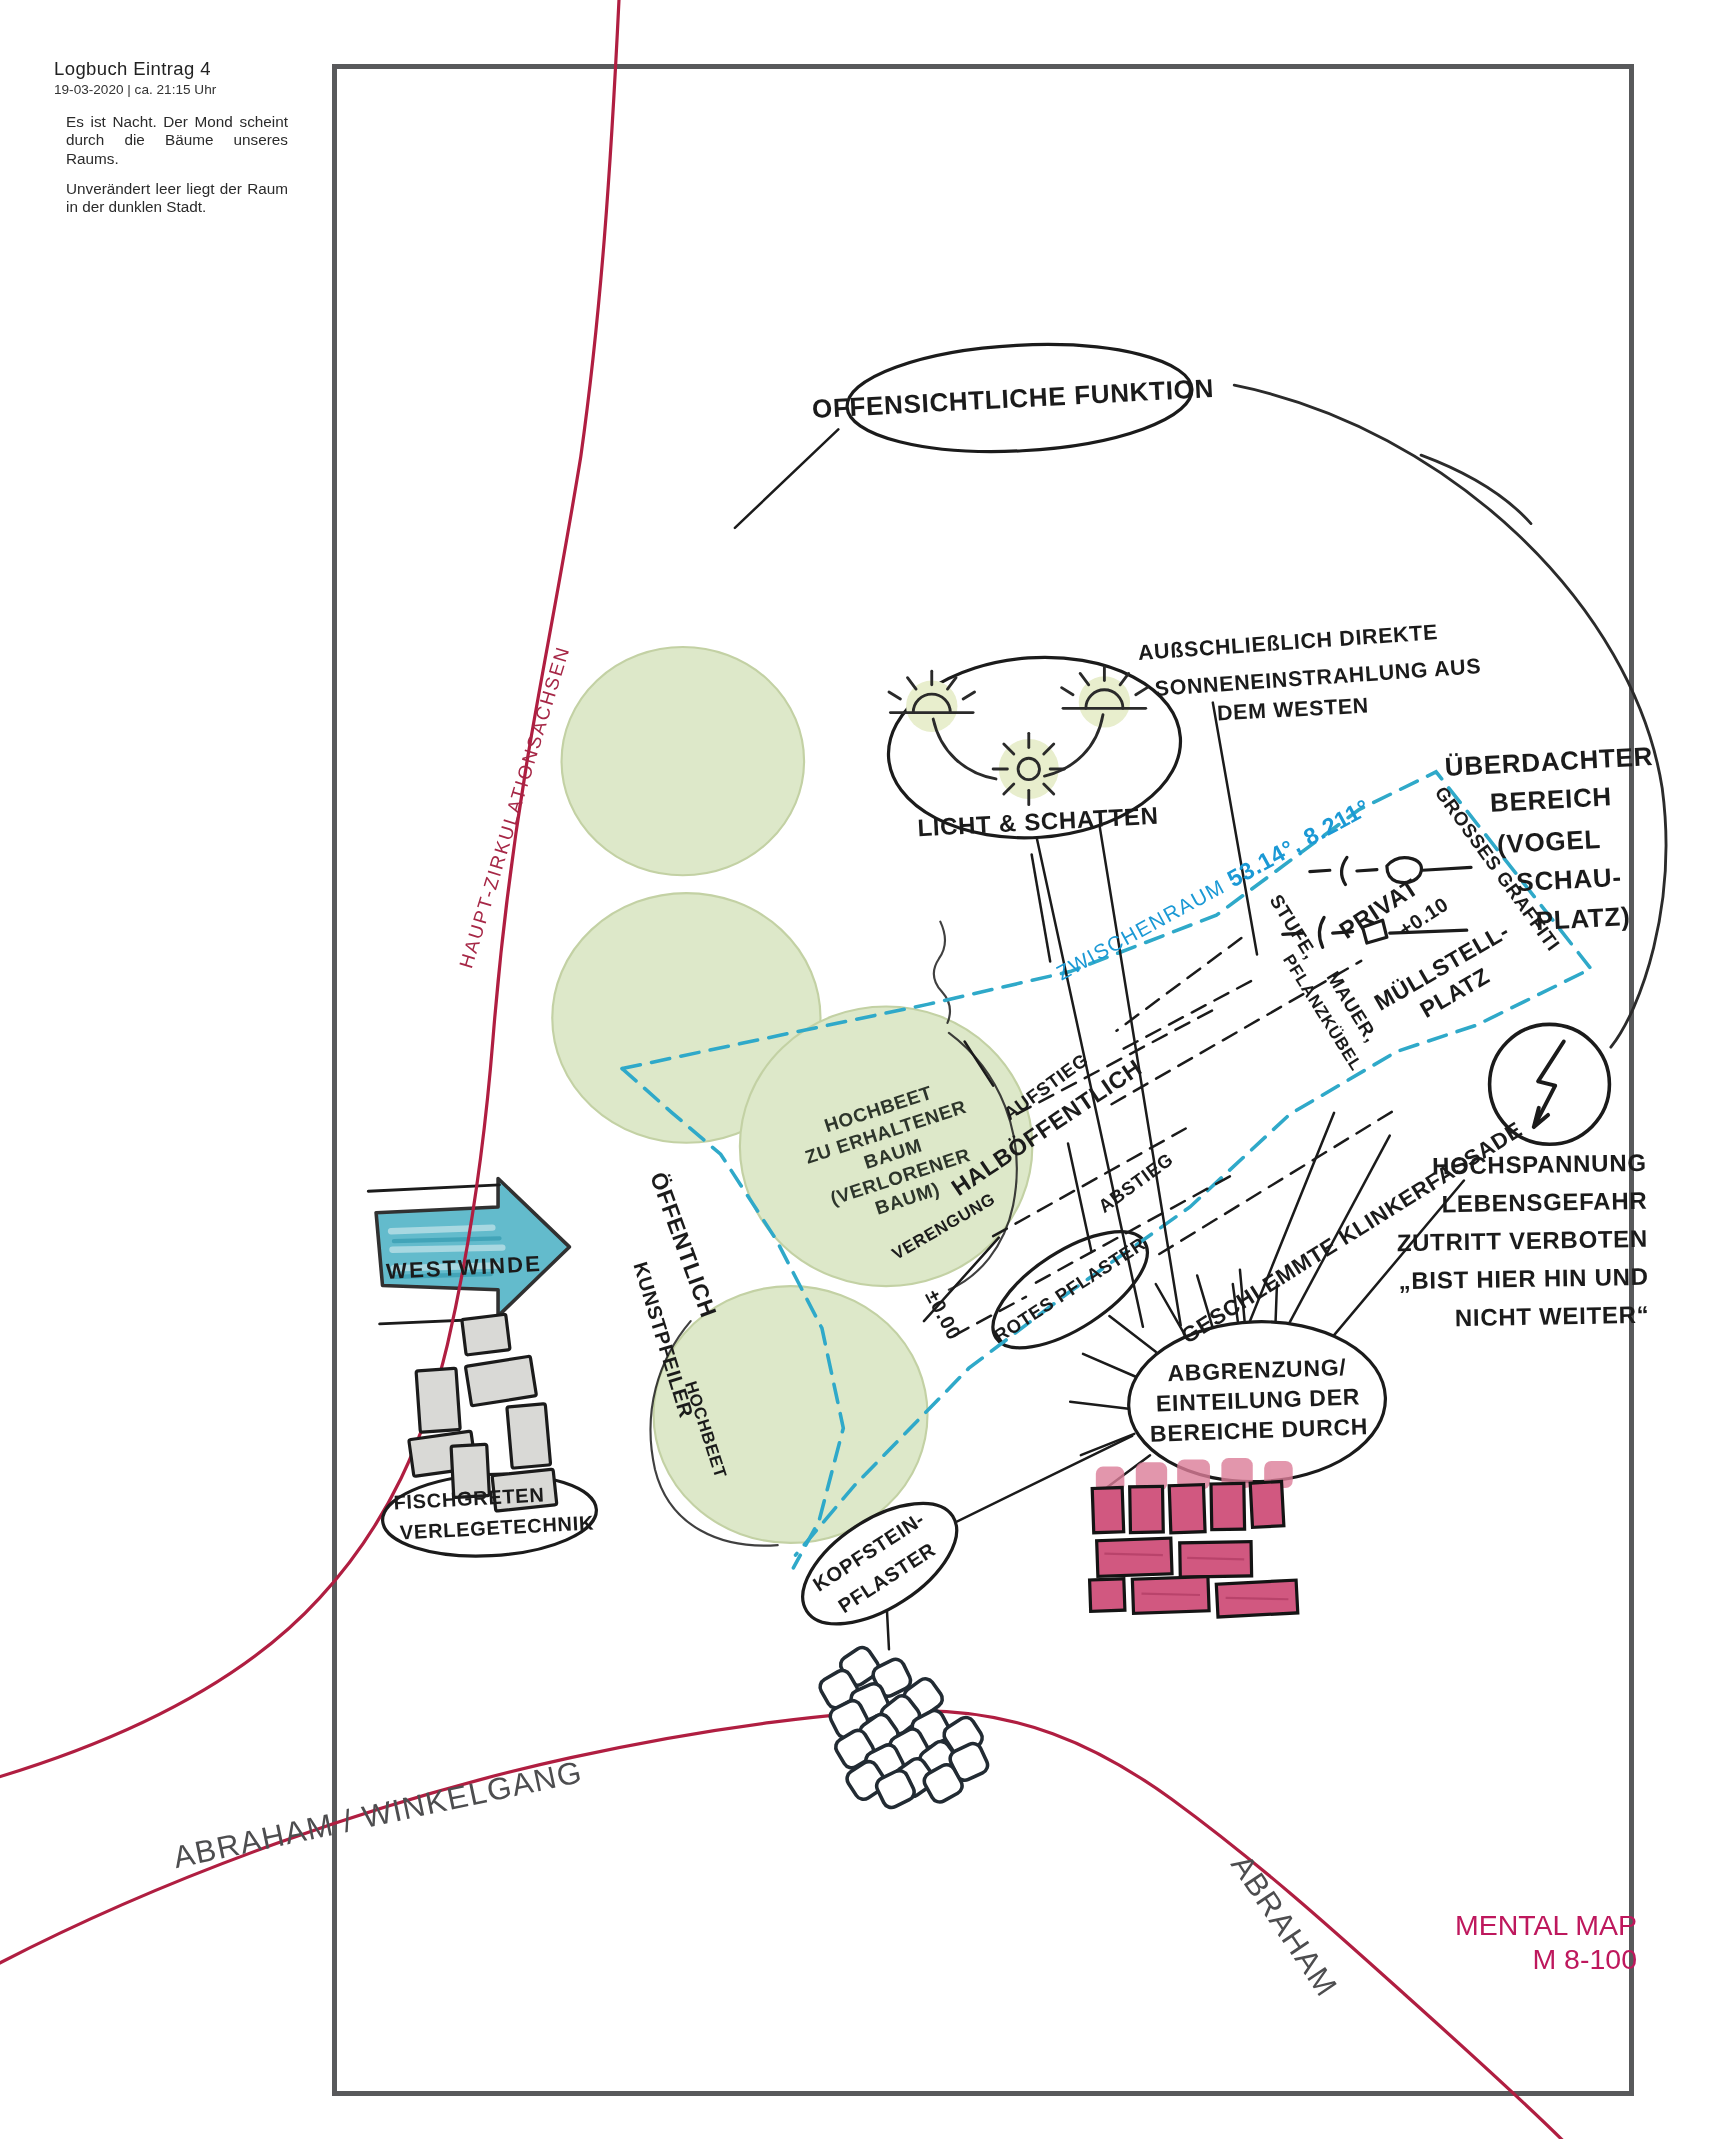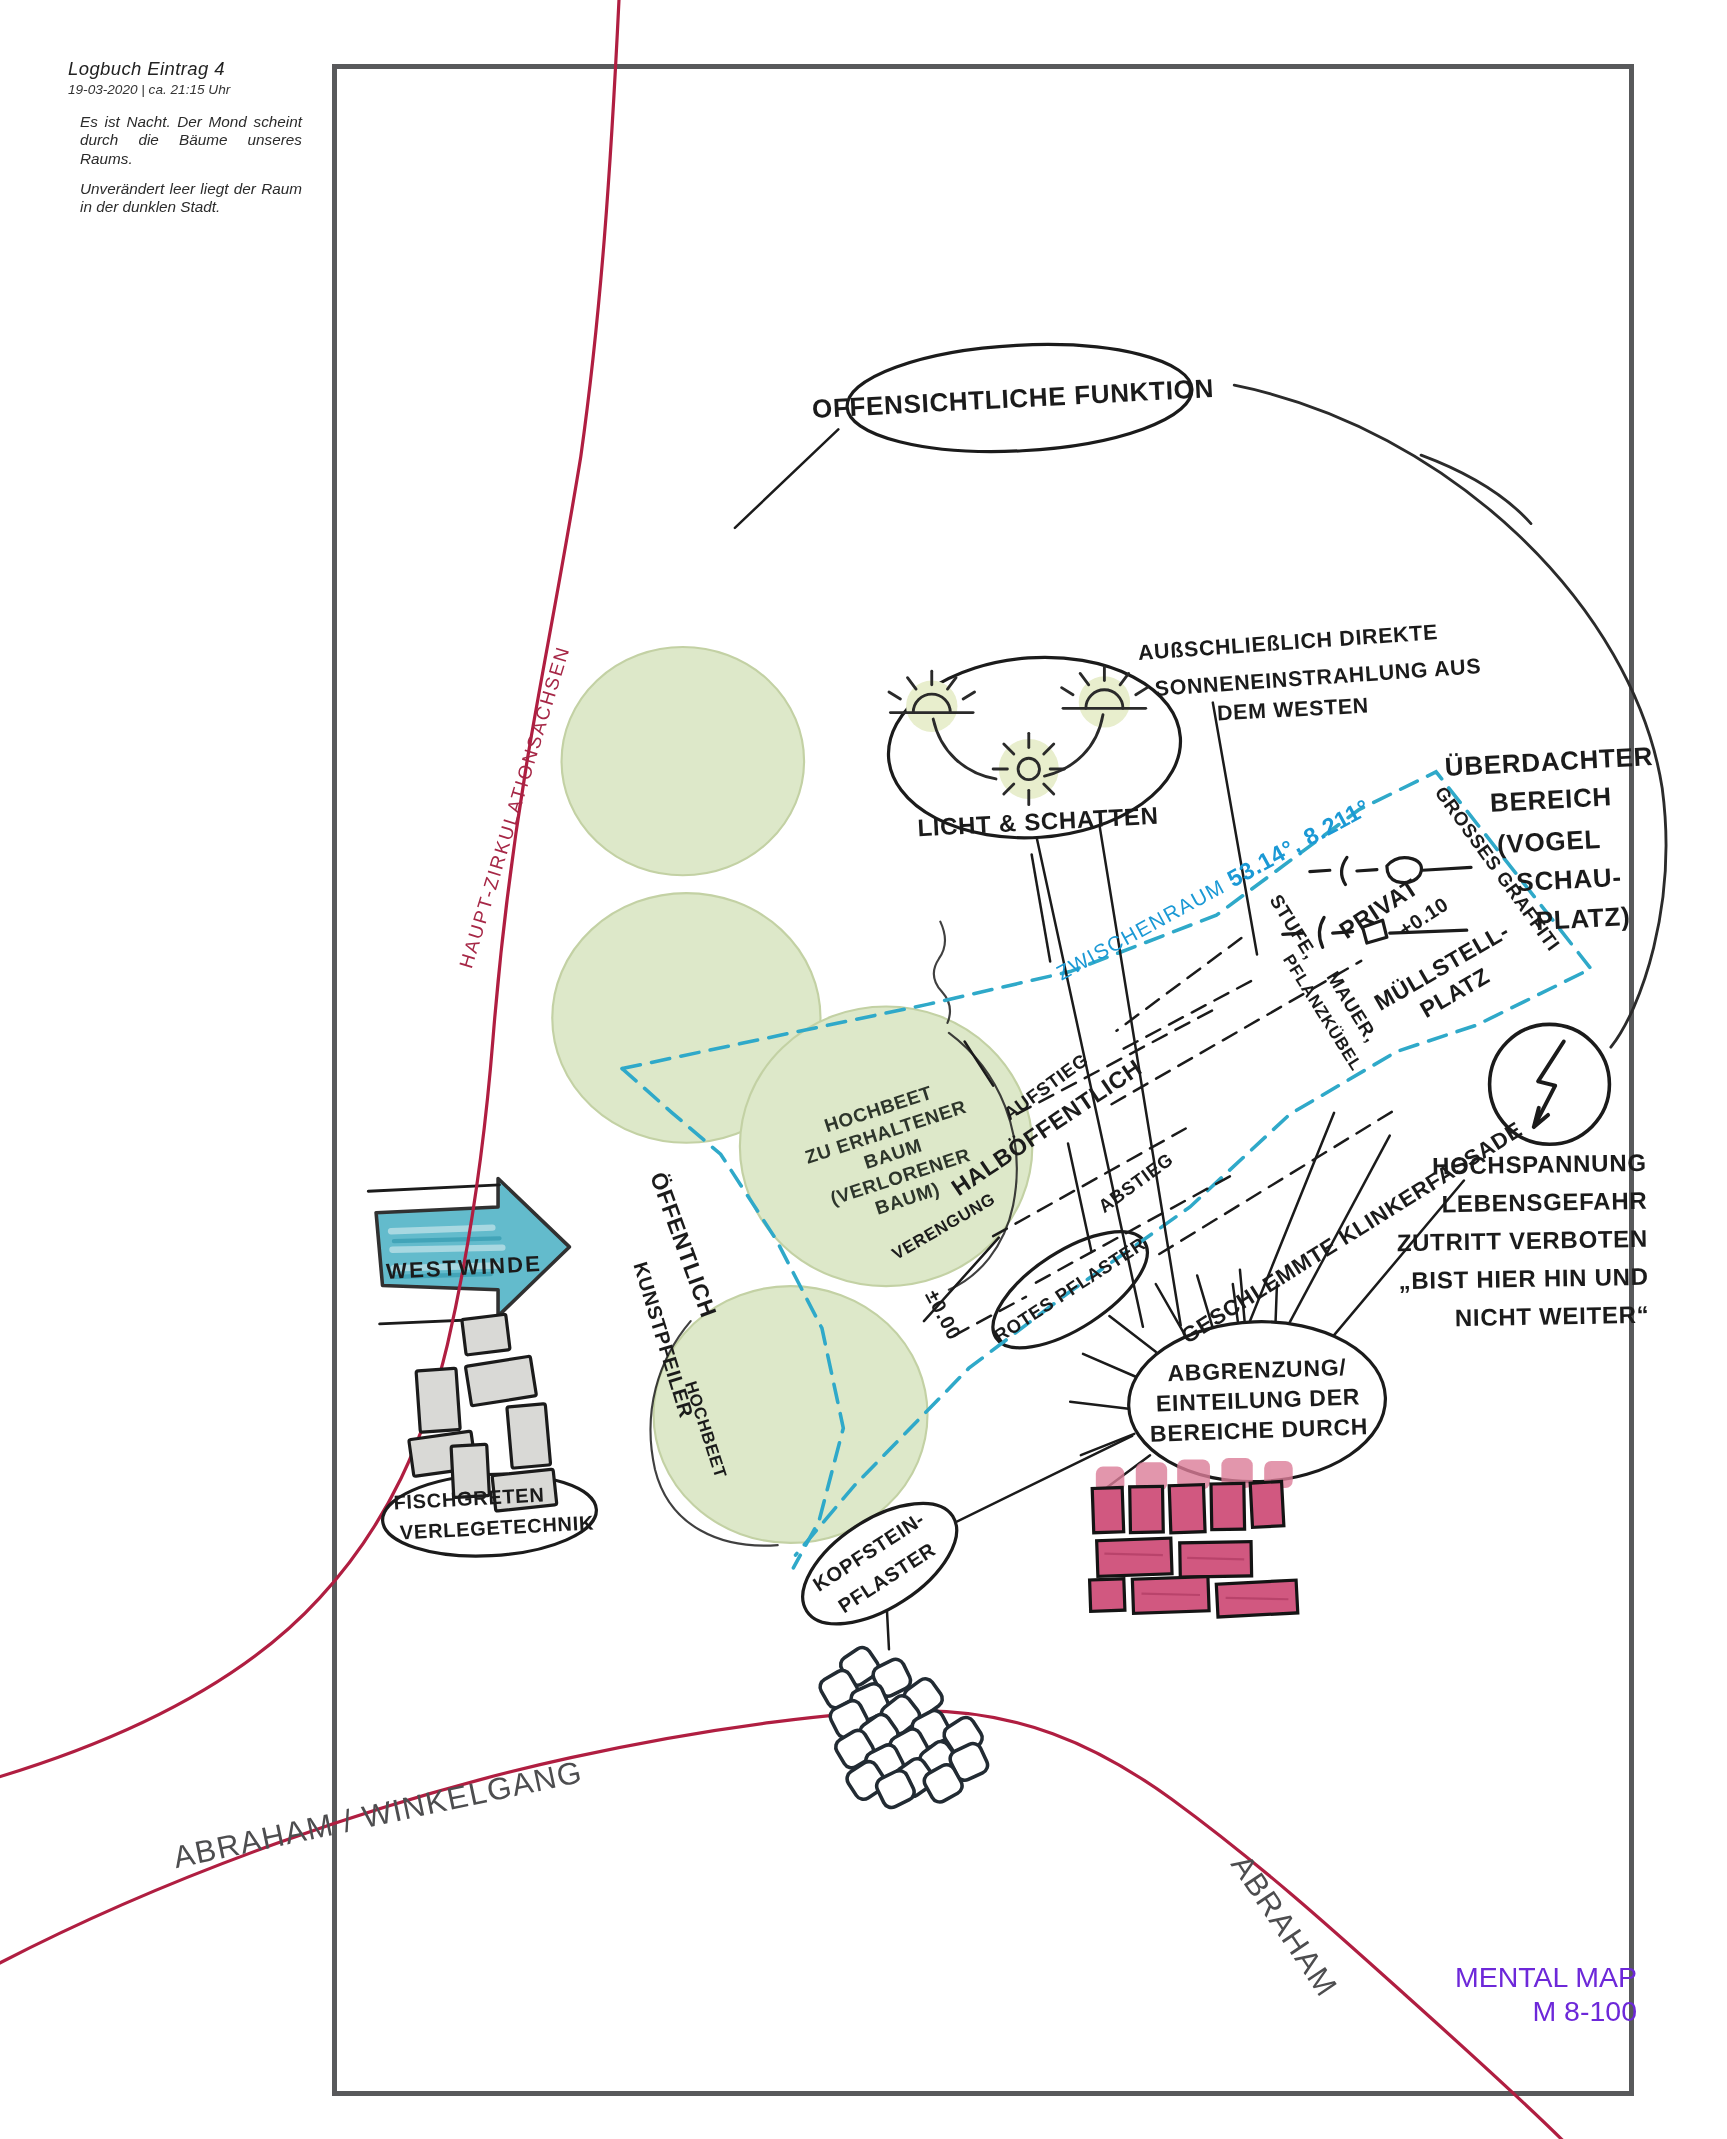--- a/index.html
+++ b/index.html
@@ -2,21 +2,21 @@
 <html style="font-size:11.4px"><head>
 <meta charset="utf-8">
 <style>
   html,body{margin:0;padding:0;background:#ffffff;}
   #canvas{position:relative;width:1728px;height:2140px;background:#ffffff;overflow:hidden;
           font-family:"Liberation Sans",sans-serif;}
   
   #frame{position:absolute;left:332px;top:64px;width:1302px;height:2032px;
          border:5px solid #58595b;box-sizing:border-box;}
   
-  #logbook{position:absolute;left:68px;top:58px;width:246px;color:#2b2b2b;font-style:italic;}
+  #logbook{position:absolute;left:54px;top:58px;width:246px;color:#2b2b2b;}
   #logbook .title{font-size:18.5px;font-weight:500;letter-spacing:0.4px;color:#222;}
   #logbook .date{font-size:13.6px;margin-top:2.1px;color:#333;}
   #logbook .body{margin-top:15.7px;font-size:15.3px;line-height:18.4px;text-align:justify;}
   #logbook .body p{margin:12px;}
   #logbook .hl{font-weight:bold;}
   
   .lbl{position:absolute;white-space:nowrap;color:#1b1b1b;font-weight:700;letter-spacing:0.7px;
        transform-origin:center center;}
   .plbl{position:absolute;white-space:nowrap;font-weight:400;transform-origin:center center;}
   .multi{text-align:center;white-space:nowrap;}
@@ -324,19 +324,19 @@
     <div>HOCHSPANNUNG</div>
     <div>LEBENSGEFAHR</div>
     <div>ZUTRITT VERBOTEN</div>
     <div>„BIST HIER HIN UND</div>
     <div>NICHT WEITER“</div>
   </div>
 
   <div class="plbl" style="left:378px;top:1815px;font-size:31px;letter-spacing:1.4px;color:#4d4d4f;transform:translate(-50%,-50%) rotate(-12deg);">ABRAHAM / WINKELGANG</div>
   <div class="plbl" style="left:1284px;top:1926px;font-size:31px;letter-spacing:1.4px;color:#4d4d4f;transform:translate(-50%,-50%) rotate(56deg);">ABRAHAM</div>
 
-  <div class="plbl rightblock" style="left:1427px;top:1960px;width:210px;font-size:28.5px;line-height:34px;color:#6d28d9;">
+  <div class="plbl rightblock" style="left:1427px;top:1908px;width:210px;font-size:28.5px;line-height:34px;color:#be185d;">
     <div>MENTAL MAP</div>
     <div>M 8-100</div>
   </div>
 
 </div>
 
 
 </body></html>

